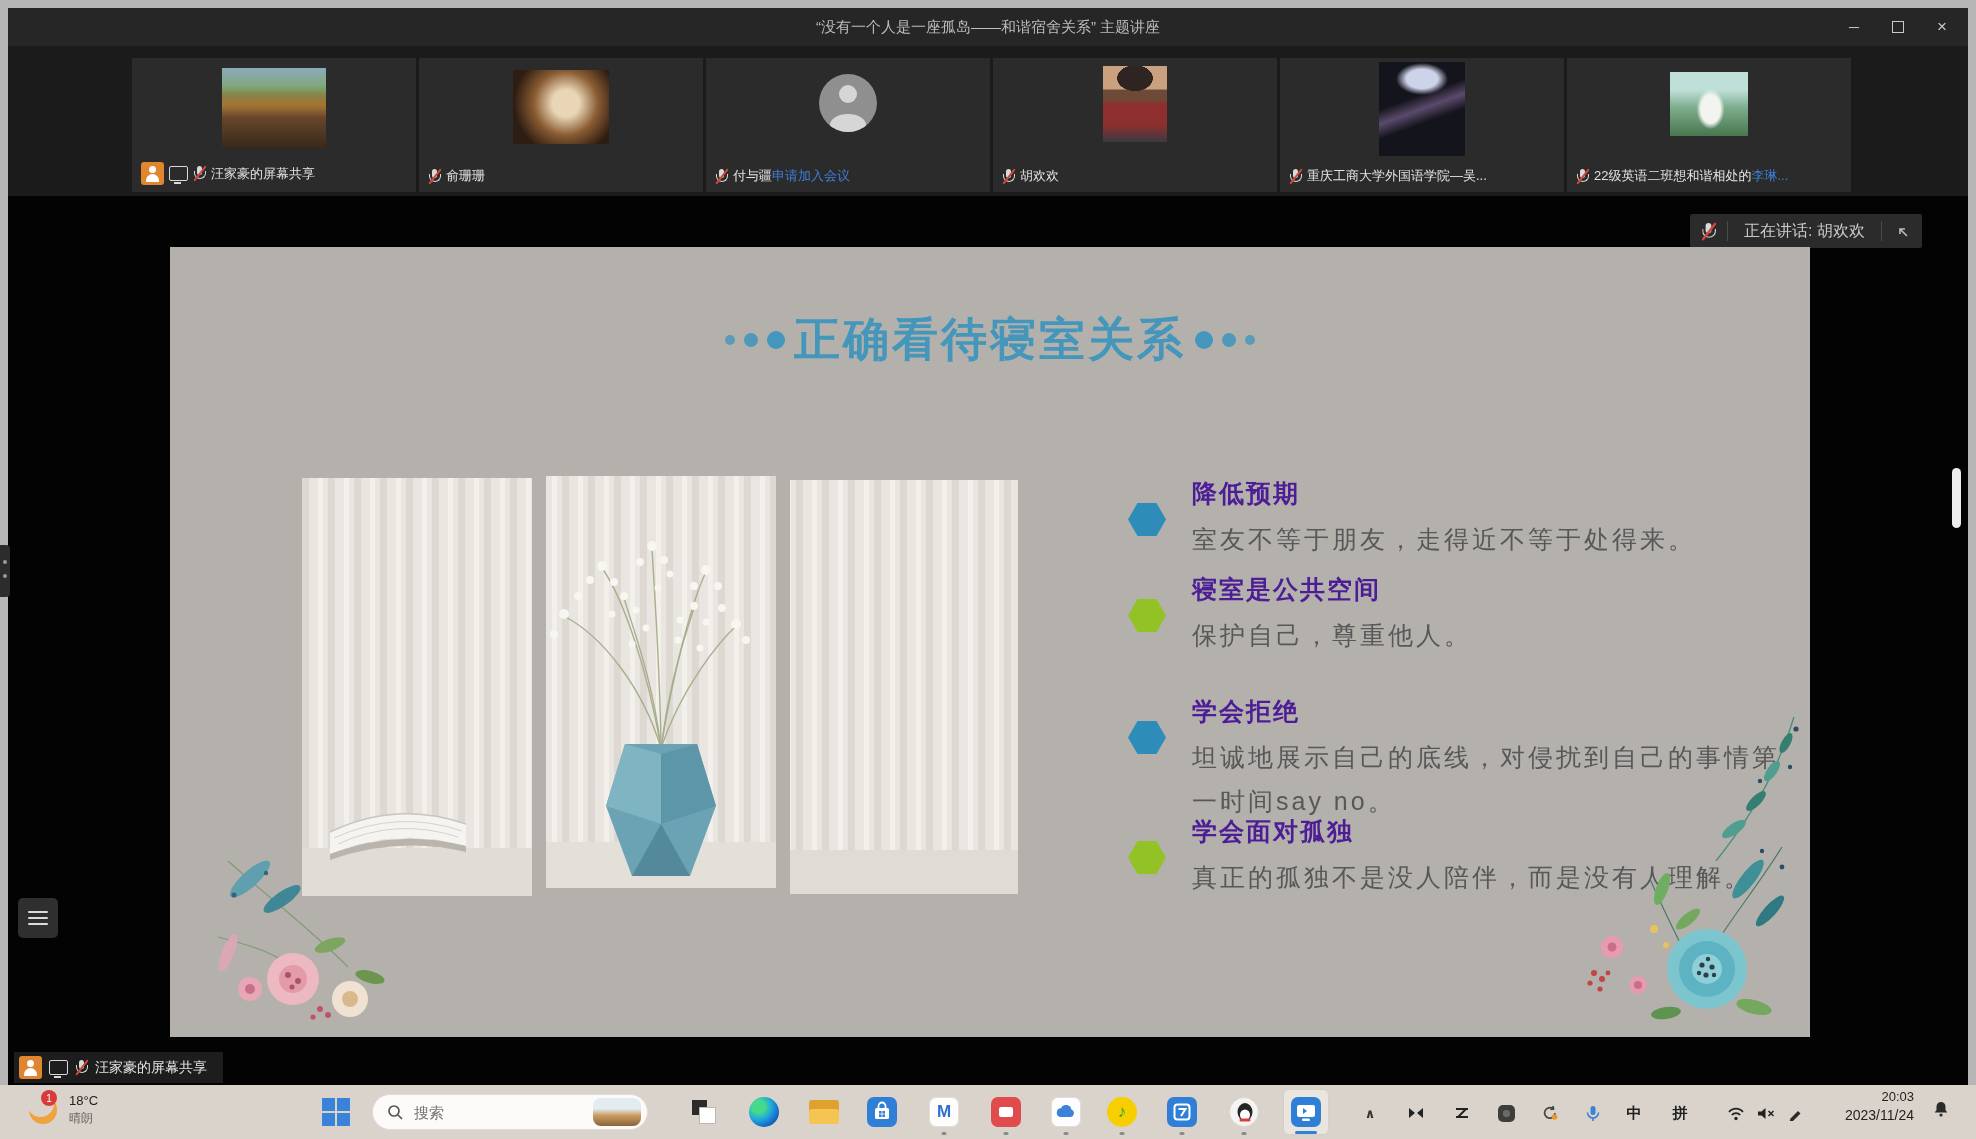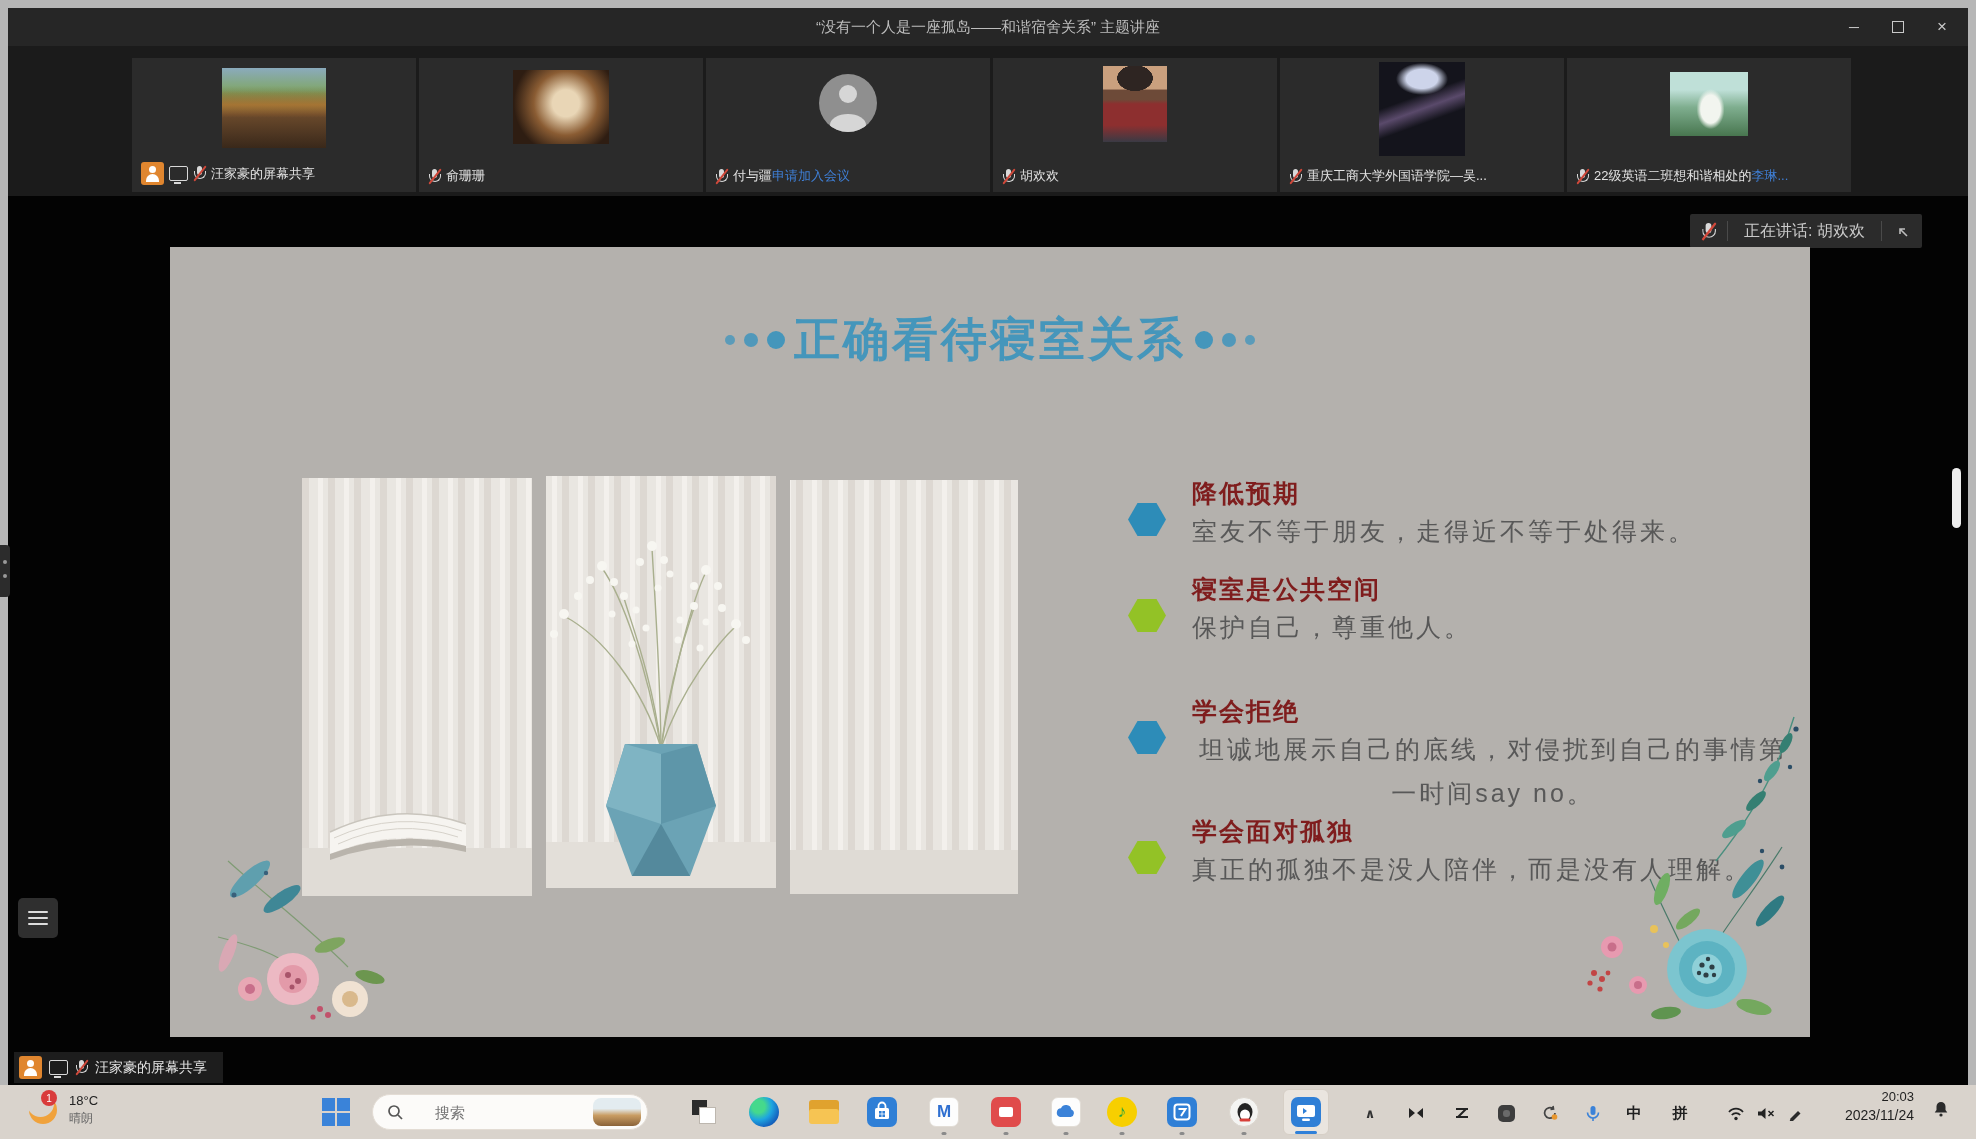--- a/index.html
+++ b/index.html
@@ -72,41 +72,41 @@
   .slide{position:absolute;left:162px;top:51px;width:1640px;height:790px;background:#b4b1ad;overflow:hidden;}
   .s-title{position:absolute;top:62px;left:0;width:100%;display:flex;align-items:center;justify-content:center;gap:9px;}
   .s-title .t{color:#4596bb;font-size:46px;font-weight:bold;letter-spacing:3px;}
   .dot{border-radius:50%;background:#4596bb;}
   .d1{width:10px;height:10px;opacity:.8}.d2{width:14px;height:14px;opacity:.9}.d3{width:18px;height:18px;}
   .collage{position:absolute;left:132px;top:229px;}
   .bullet{position:absolute;left:958px;width:700px;display:flex;gap:26px;}
   .hex{width:38px;height:33px;margin-top:26px;flex:none;
        clip-path:polygon(25% 0,75% 0,100% 50%,75% 100%,25% 100%,0 50%);}
   .hex.blue{background:#2d8cb8}.hex.green{background:#93c226}
-  .btitle{font-size:25px;font-weight:bold;color:#7f1d1d;letter-spacing:2px;}
-  .bbody{font-size:25px;color:#585858;letter-spacing:3px;line-height:1.75;max-width:602px;text-align:center;}
+  .btitle{font-size:25px;font-weight:bold;color:#4c1d95;letter-spacing:2px;}
+  .bbody{font-size:25px;color:#585858;letter-spacing:3px;line-height:1.75;margin-top:8px;max-width:602px;}
   .floral{position:absolute;}
 
   
   .taskbar{position:absolute;left:0;top:1085px;width:1976px;height:54px;background:#d9d3cc;}
   .weather{position:absolute;left:26px;top:8px;display:flex;align-items:center;gap:9px;}
   .moon{width:34px;height:34px;position:relative;}
   .moon::before{content:"";position:absolute;inset:3px;background:#f0a23c;border-radius:50%;}
   .moon::after{content:"";position:absolute;left:1px;top:-3px;width:27px;height:27px;background:#d9d3cc;border-radius:50%;}
   .wbadge{position:absolute;left:15px;top:-3px;width:16px;height:16px;border-radius:50%;background:#d93b3b;color:#fff;
     font-size:10px;display:flex;align-items:center;justify-content:center;z-index:2;}
   .wtemp{font-size:13px;color:#222;line-height:1.25;}
   .wcond{font-size:12px;color:#666;}
   .tb-ic{position:absolute;top:9px;width:36px;height:36px;display:flex;align-items:center;justify-content:center;}
   .rundot{position:absolute;left:50%;transform:translateX(-50%);bottom:-5px;width:5px;height:3px;border-radius:2px;background:#8a8a8a;}
   .winlogo{display:grid;grid-template-columns:13px 13px;grid-template-rows:13px 13px;gap:2px;}
   .winlogo b{background:#3a83d9;}
   .search{position:absolute;left:372px;top:9px;width:276px;height:36px;background:#fcfbf9;border:1px solid #e3dcd4;
     border-radius:18px;display:flex;align-items:center;gap:9px;padding:0 6px 0 14px;box-sizing:border-box;}
-  .search input{border:none;outline:none;background:transparent;font-size:15px;color:#555;width:140px;font-family:inherit;margin-left:21px;}
+  .search input{border:none;outline:none;background:transparent;font-size:15px;color:#555;width:140px;font-family:inherit;}
   .sbing{margin-left:auto;width:48px;height:28px;border-radius:8px;background:
      linear-gradient(180deg,#e3ecf0 0 38%,#c99d63 62%,#8a6238 100%);}
   .sq30{width:30px;height:30px;border-radius:7px;display:flex;align-items:center;justify-content:center;}
   .tview{position:relative;width:24px;height:24px;}
   .tview::before{content:"";position:absolute;left:0;top:0;width:15px;height:15px;background:#2b2b2b;}
   .tview::after{content:"";position:absolute;right:0;bottom:0;width:15px;height:15px;background:#fff;border:1px solid #bdb7af;}
   .edgeic{width:30px;height:30px;border-radius:50%;background:
      radial-gradient(circle at 32% 32%,#45d98c 0 22%,#1ea5e0 46%,#1565c0 72%,#0b3f8f 100%);}
   .folder{position:relative;width:30px;height:24px;}
   .folder::before{content:"";position:absolute;left:0;top:0;width:30px;height:20px;border-radius:3px;background:#e0a22e;}

